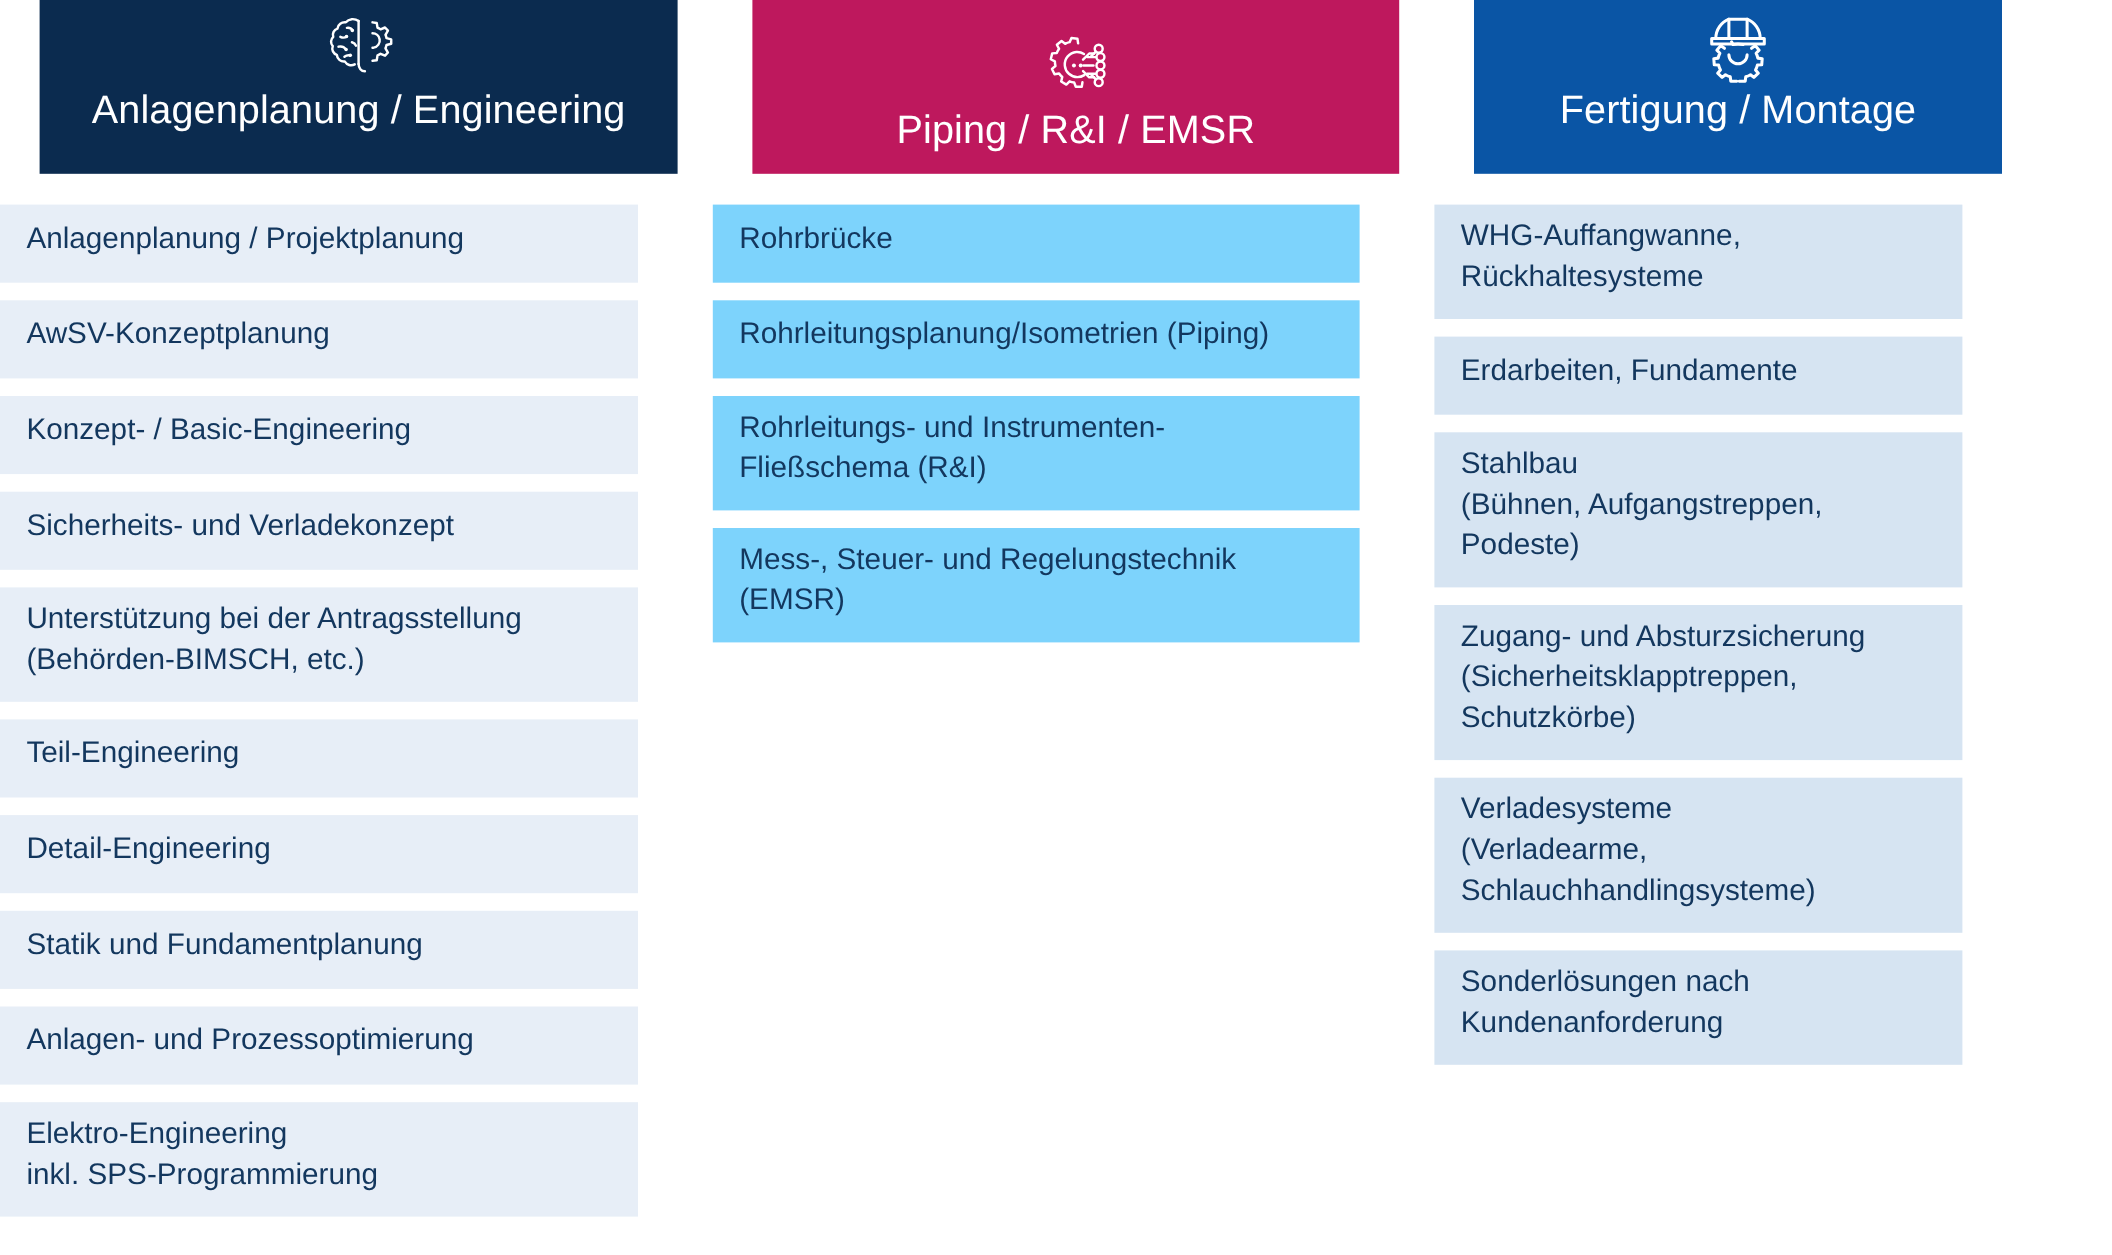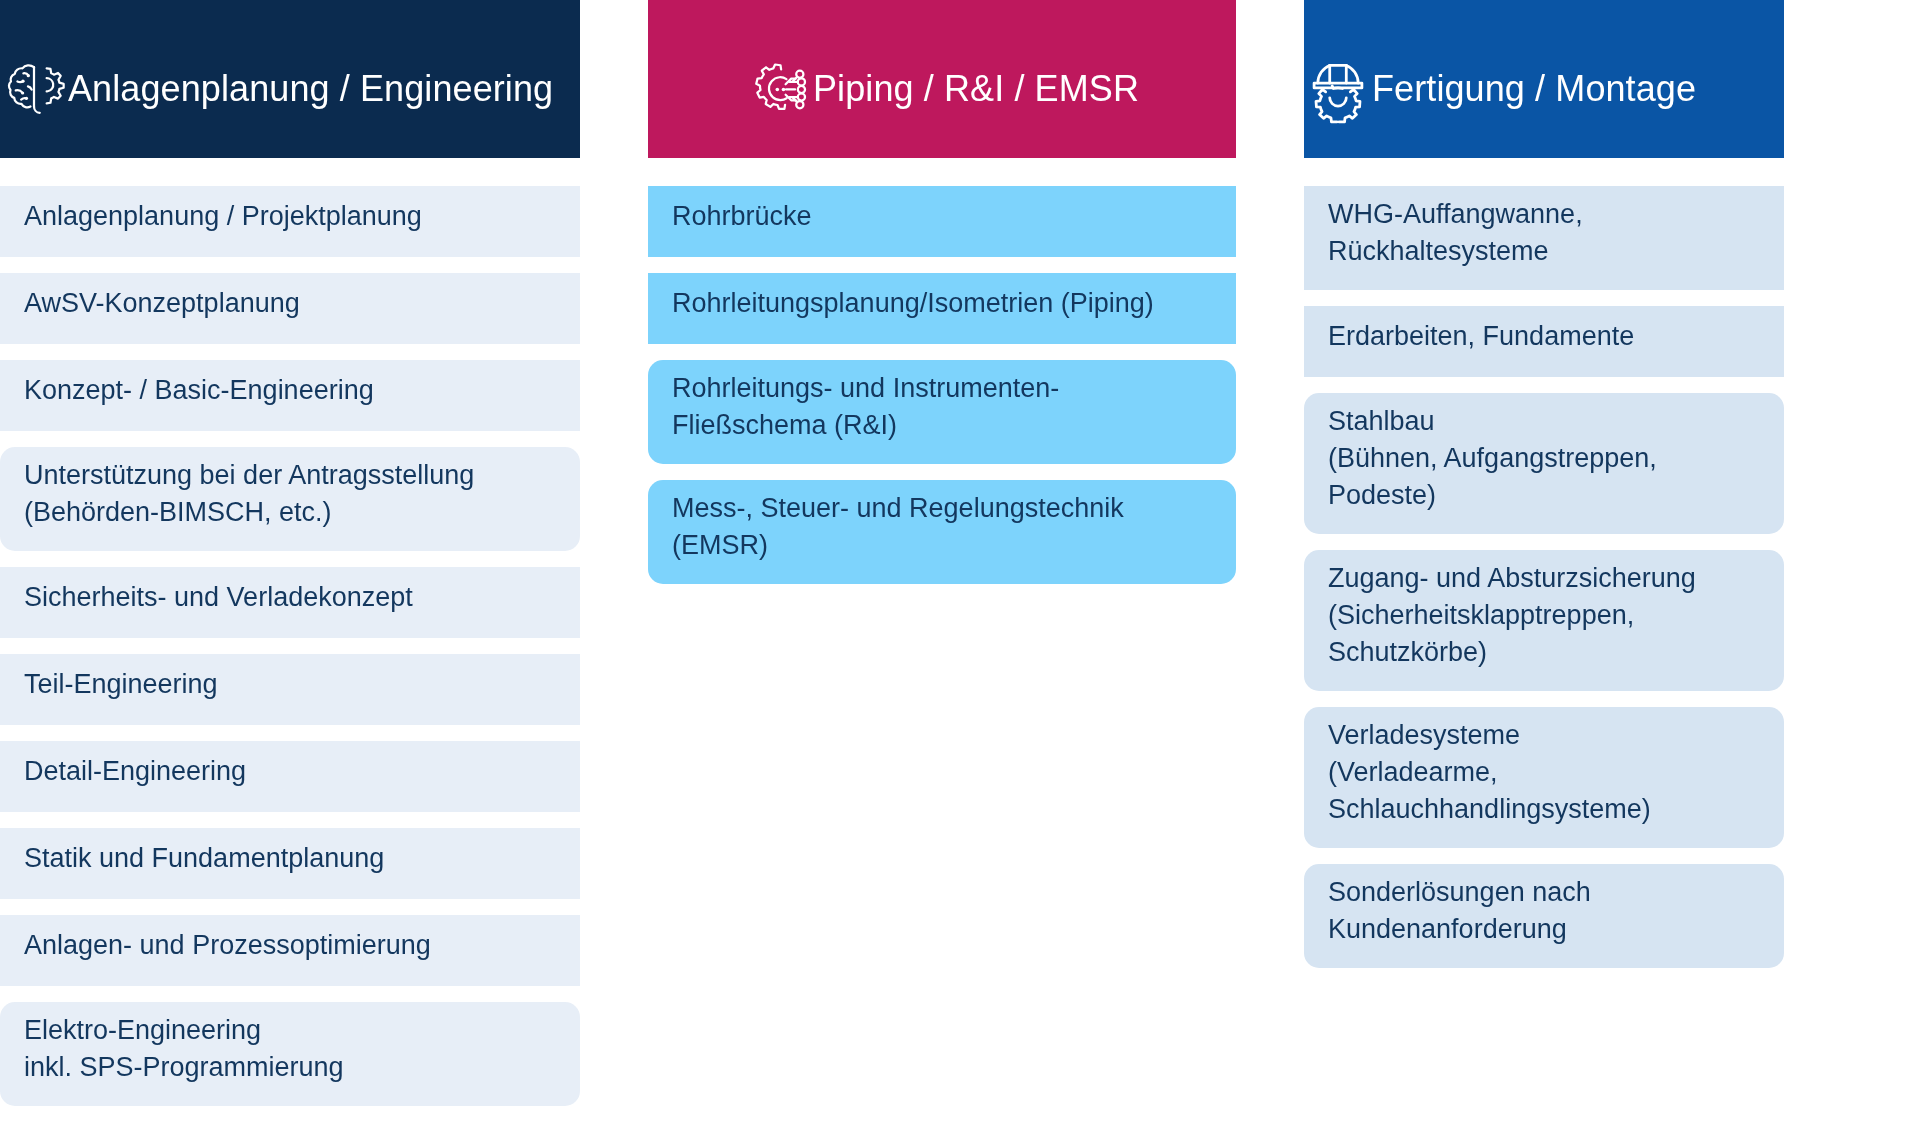--- a/index.html
+++ b/index.html
@@ -40,26 +40,27 @@
   .col-2 { width: 588px; }
   .col-3 { width: 480px; }
 
   
   .col-header {
     position: relative;
     box-sizing: border-box;
     width: 100%;
     height: 158px;
     display: flex;
-    flex-direction: row;
+    flex-direction: column;
     align-items: center;
     justify-content: flex-start;
-    padding-top: 20px;
+    padding-top: 4px;
     color: #ffffff;
     user-select: none;
+    margin-left: 36px;
   }
 
   .col-header .hdr-icon {
     display: block;
     width: 68px;
     height: 68px;
     margin: 4px 0 2px 0;
   }
 
   .col-header .hdr-icon svg {
@@ -106,21 +107,21 @@
   .col-2 .item { background: #7dd3fc; }
   .col-3 .item { background: #d6e4f2; }
 
   .col-2 .item-list { margin-left: 0; }
 
   .item .item-text {
     display: block;
     white-space: pre-line;
   }
 
-  .item.two-line { min-height: 86px; border-radius: 15px; }
+  .item.two-line { min-height: 86px; }
 </style>
 </head>
 <body>
 
 <div class="board">
   <div class="columns">
 
     <div class="column col-1">
       <div class="col-header">
         <span class="hdr-icon">
@@ -153,26 +154,26 @@
       <div class="item-list">
         <div class="item">
           <span class="item-text">Anlagenplanung / Projektplanung</span>
         </div>
         <div class="item">
           <span class="item-text">AwSV-Konzeptplanung</span>
         </div>
         <div class="item">
           <span class="item-text">Konzept- / Basic-Engineering</span>
         </div>
+        <div class="item">
+          <span class="item-text">Sicherheits- und Verladekonzept</span>
+        </div>
         <div class="item two-line">
           <span class="item-text">Unterstützung bei der Antragsstellung
 (Behörden-BIMSCH, etc.)</span>
-        </div>
-        <div class="item">
-          <span class="item-text">Sicherheits- und Verladekonzept</span>
         </div>
         <div class="item">
           <span class="item-text">Teil-Engineering</span>
         </div>
         <div class="item">
           <span class="item-text">Detail-Engineering</span>
         </div>
         <div class="item">
           <span class="item-text">Statik und Fundamentplanung</span>
         </div>

